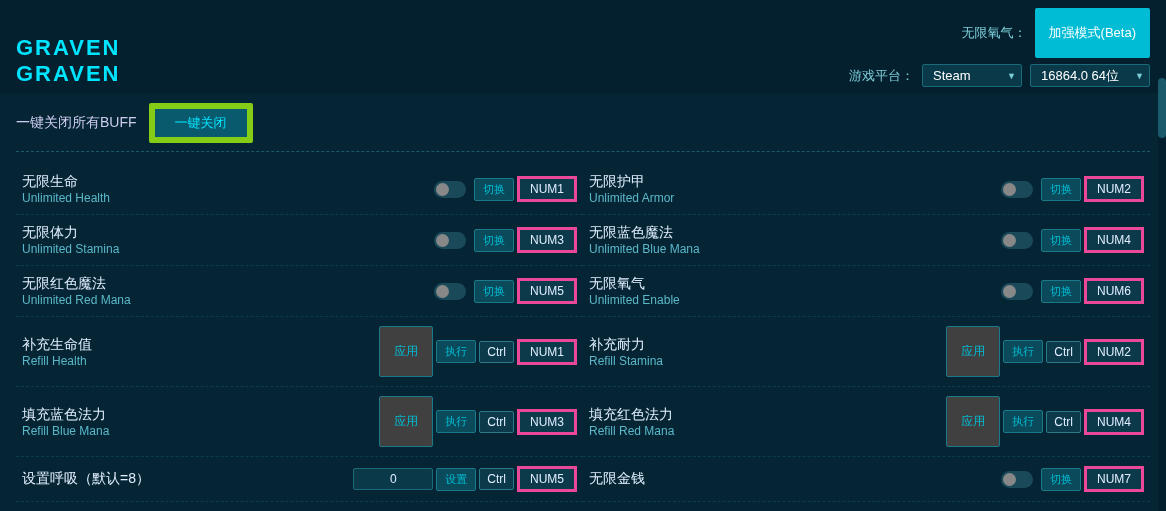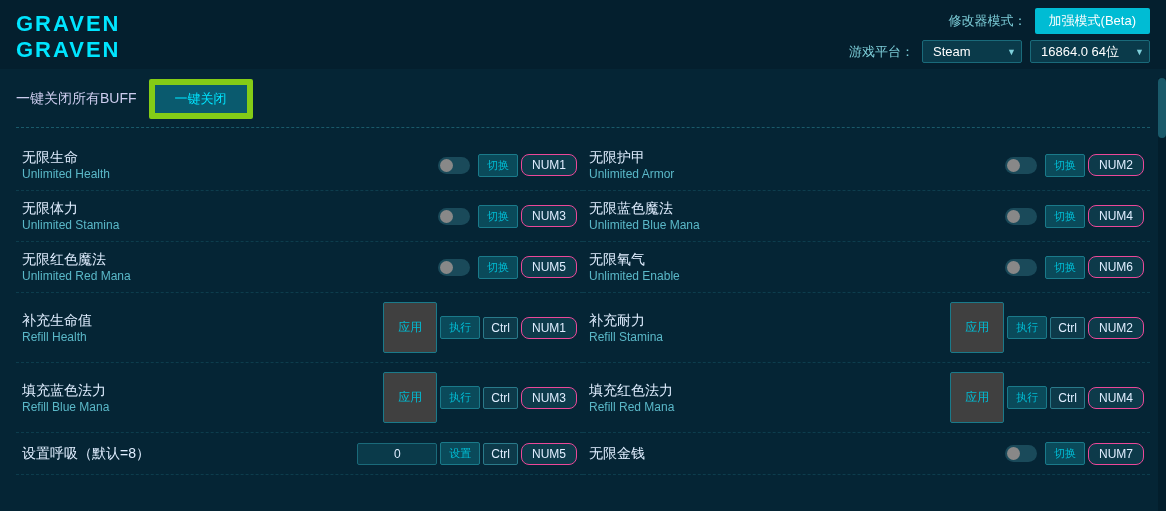--- a/index.html
+++ b/index.html
@@ -54,21 +54,21 @@
 
     .mode-label {
       font-size: 13px;
       color: #7ecfda;
     }
 
     .mode-btn {
       background: #00bcd4;
       color: #fff;
       border: none;
-      padding: 4px 14px;
+      padding: 16px 14px;
       font-size: 13px;
       cursor: pointer;
       border-radius: 2px;
       font-family: inherit;
     }
 
     .platform-row {
       display: flex;
       align-items: center;
       gap: 8px;
@@ -263,24 +263,24 @@
       padding: 3px 8px;
       font-size: 11px;
       cursor: pointer;
       border-radius: 2px;
       font-family: inherit;
     }
 
     .key-cap {
       background: #0d3a4a;
       color: #e0eeff;
-      border: 1px solid #ec4899;
+      border: 3px solid #ec4899;
       padding: 3px 10px;
       font-size: 12px;
-      border-radius: 8px;
+      border-radius: 0;
       min-width: 50px;
       text-align: center;
     }
 
     .apply-btn {
       background: #404040;
       color: #00bcd4;
       border: 1px solid #1a7a8a;
       padding: 16px 14px;
       font-size: 12px;
@@ -352,21 +352,21 @@
 </head>
 <body>
 
 <div class="header">
   <div class="game-title">
     <span class="game-title-line1">GRAVEN</span>
     <span class="game-title-line2">GRAVEN</span>
   </div>
   <div class="header-right">
     <div class="mode-row">
-      <span class="mode-label">修改器模式：</span>
+      <span class="mode-label">无限氧气：</span>
       <button class="mode-btn">加强模式(Beta)</button>
     </div>
     <div class="platform-row">
       <span class="platform-label">游戏平台：</span>
       <div class="select-wrapper">
         <select class="platform-select">
           <option>Steam</option>
         </select>
       </div>
       <div class="select-wrapper">

